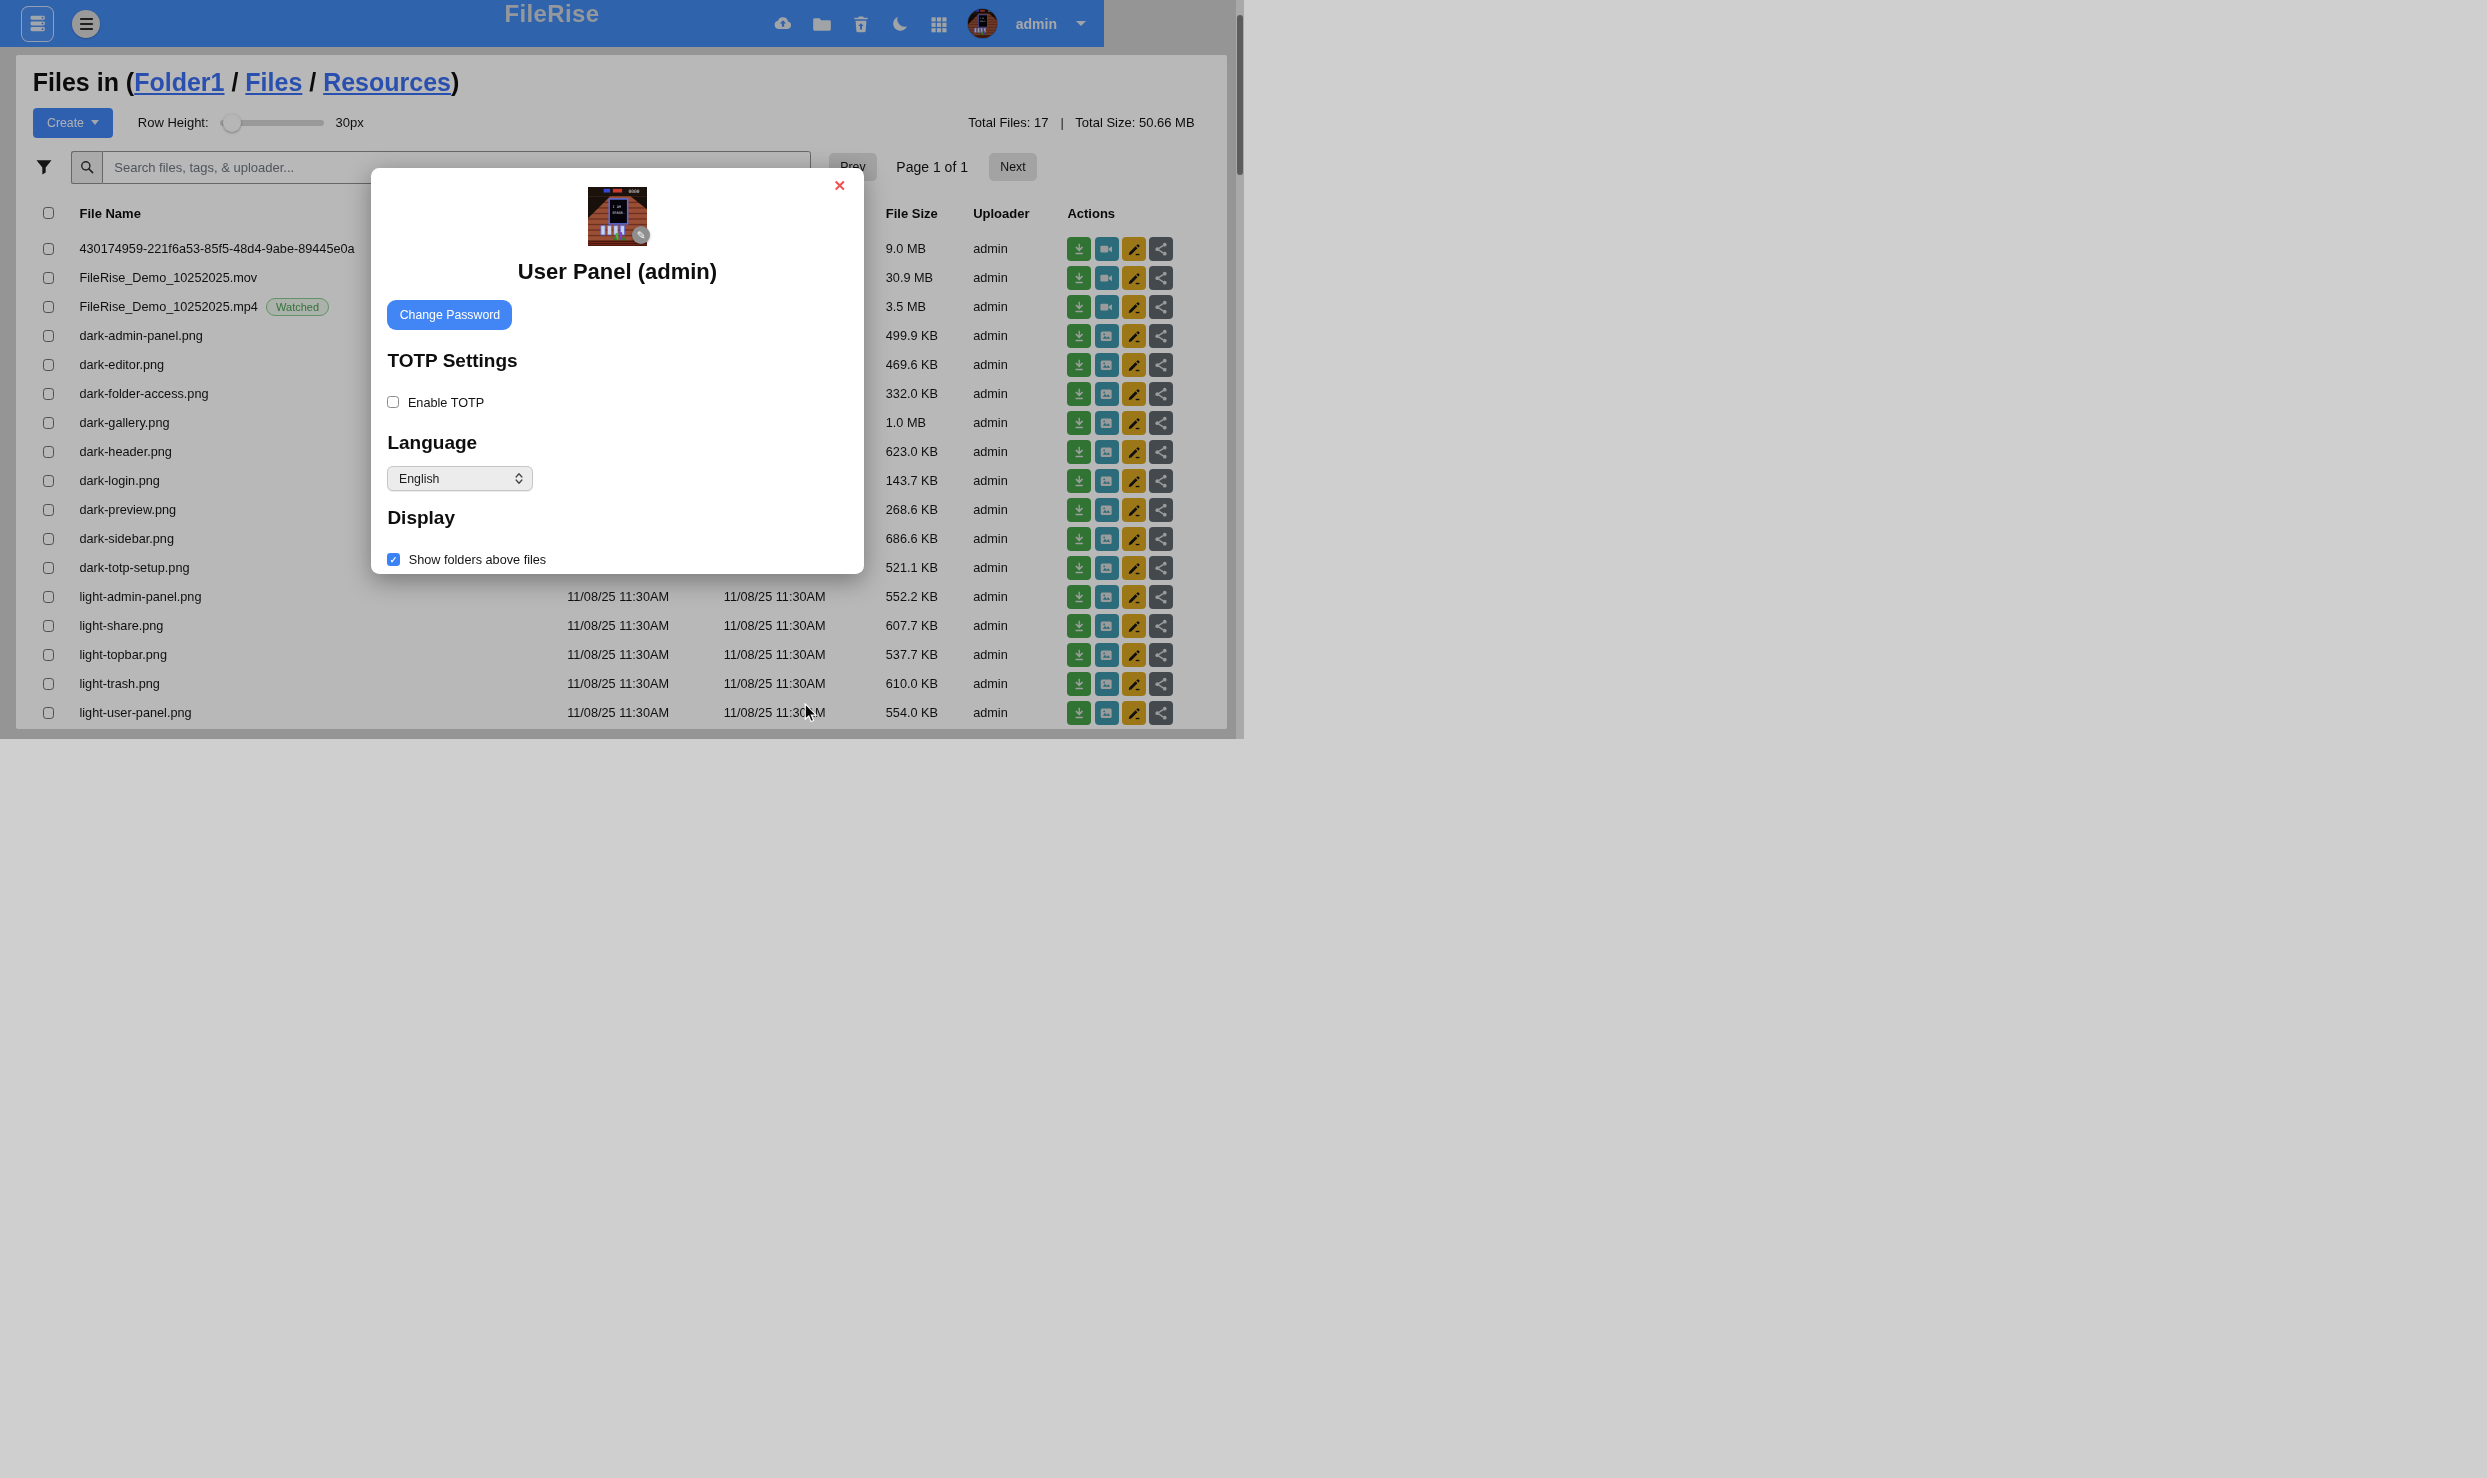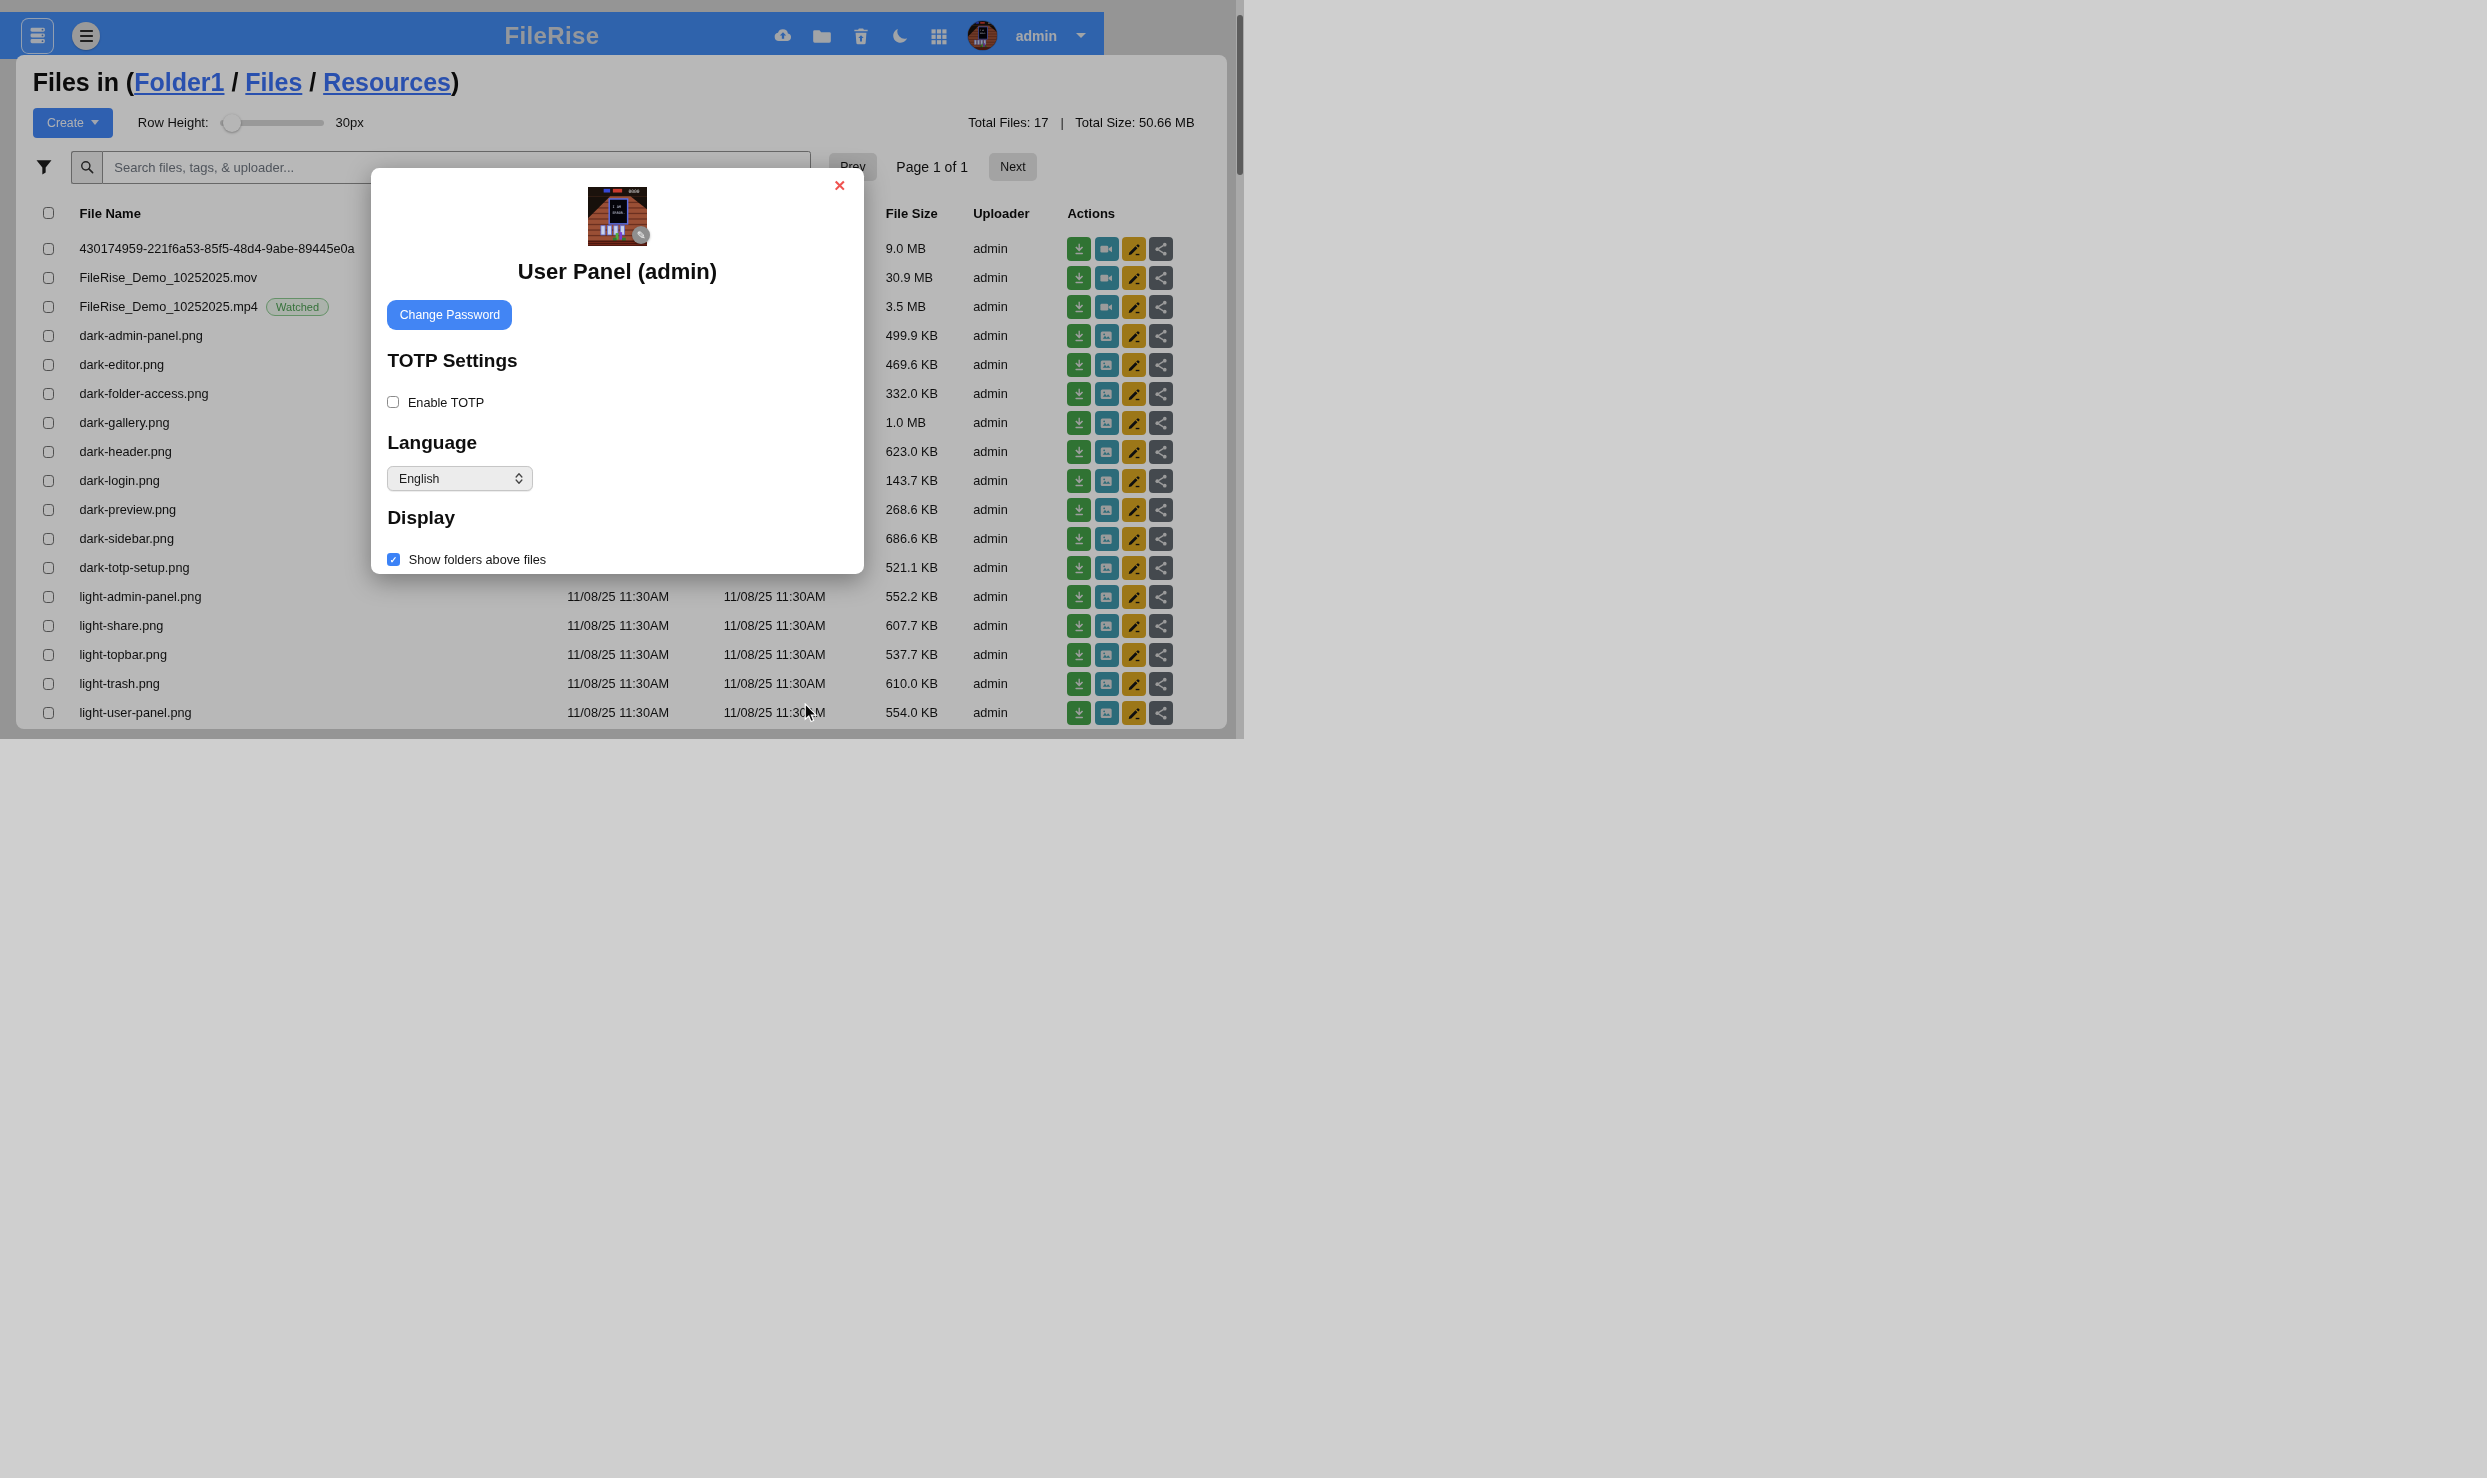--- a/index.html
+++ b/index.html
@@ -1,34 +1,34 @@
 <!DOCTYPE html>
 <html style="font-size:13px"><head>
 <meta charset="utf-8">
 <style>
   * { margin:0; padding:0; box-sizing:border-box; }
   html,body { width:1244px; height:739px; overflow:hidden; }
   body { font-family:"Liberation Sans", sans-serif; background:#cfcfcf; position:relative; }
 
   
-  .topbar { position:absolute; left:0; top:12px; width:1104px; height:47px; background:#4289ef; display:flex; align-items:center; z-index:1; }
+  .topbar { position:absolute; left:0; top:0; width:1104px; height:47px; background:#4289ef; display:flex; align-items:flex-start; z-index:1; }
   .logo-btn { position:absolute; left:21.4px; top:5.8px; width:33px; height:36px; border:1.6px solid rgba(235,240,247,.8); border-radius:7.4px; background:rgba(255,255,255,.06); display:flex; align-items:center; justify-content:center; cursor:pointer; }
   .burger-btn { position:absolute; left:72px; top:10px; width:28px; height:28px; border-radius:50%; background:#d6d6d6; display:flex; flex-direction:column; align-items:center; justify-content:center; gap:3.3px; cursor:pointer; box-shadow:0 0.8px 1.6px rgba(0,0,0,.25); }
   .burger-btn i { width:13px; height:2.1px; background:#2b2b2b; border-radius:0.8px; }
   .app-title { width:100%; text-align:center; font-size:24px; font-weight:bold; color:#cdd2d8; letter-spacing:0.4px; }
   .top-right { position:absolute; right:18px; top:0; height:47px; display:flex; align-items:center; gap:19px; }
   .top-ic { width:20px; height:20px; color:#dfe3e8; cursor:pointer; }
   .top-ic svg { width:100%; height:100%; display:block; }
   .avatar-sm { width:29px; height:29px; border-radius:50%; overflow:hidden; cursor:pointer; box-shadow:0 0 0 0.8px rgba(0,0,0,.2); }
   .avatar-sm svg { width:100%; height:100%; display:block; }
   .top-user { color:#e3e7ec; font-size:14px; font-weight:bold; }
   .caret-down { width:0; height:0; border-left:5px solid transparent; border-right:5px solid transparent; border-top:5.8px solid #dfe3e8; cursor:pointer; }
 
   
-  .card { position:absolute; left:16.4px; top:55px; width:1211px; height:674px; background:#ffffff; border-radius:8px; padding:11.5px 16.4px 0 16.4px; z-index:1; }
+  .card { position:absolute; left:16.4px; top:55px; width:1211px; height:674px; background:#ffffff; border-radius:2px; padding:11.5px 16.4px 0 16.4px; z-index:1; }
   .breadcrumb { font-size:25px; font-weight:bold; color:#101010; line-height:30px; }
   .breadcrumb a { color:#3a6ff2; text-decoration:underline; cursor:pointer; }
   .bc-sep { color:#101010; }
 
   .toolbar { margin-top:11px; height:30px; display:flex; align-items:center; }
   .btn-create { width:80px; height:30px; background:#4285f4; color:#f1f4fa; border:none; border-radius:4.1px; font-size:12.3px; font-family:inherit; display:flex; align-items:center; justify-content:center; gap:6.6px; cursor:pointer; }
   .btn-create .caret { width:0; height:0; border-left:4.1px solid transparent; border-right:4.1px solid transparent; border-top:5px solid #dfe5f2; }
   .rh-label { margin-left:25px; font-size:13px; color:#161616; }
   .slider { position:relative; margin-left:11.5px; width:104px; height:18px; cursor:pointer; }
   .slider .track { position:absolute; left:0; right:0; top:6.6px; height:5.8px; border-radius:3.3px; background:#d4d4d4; }

